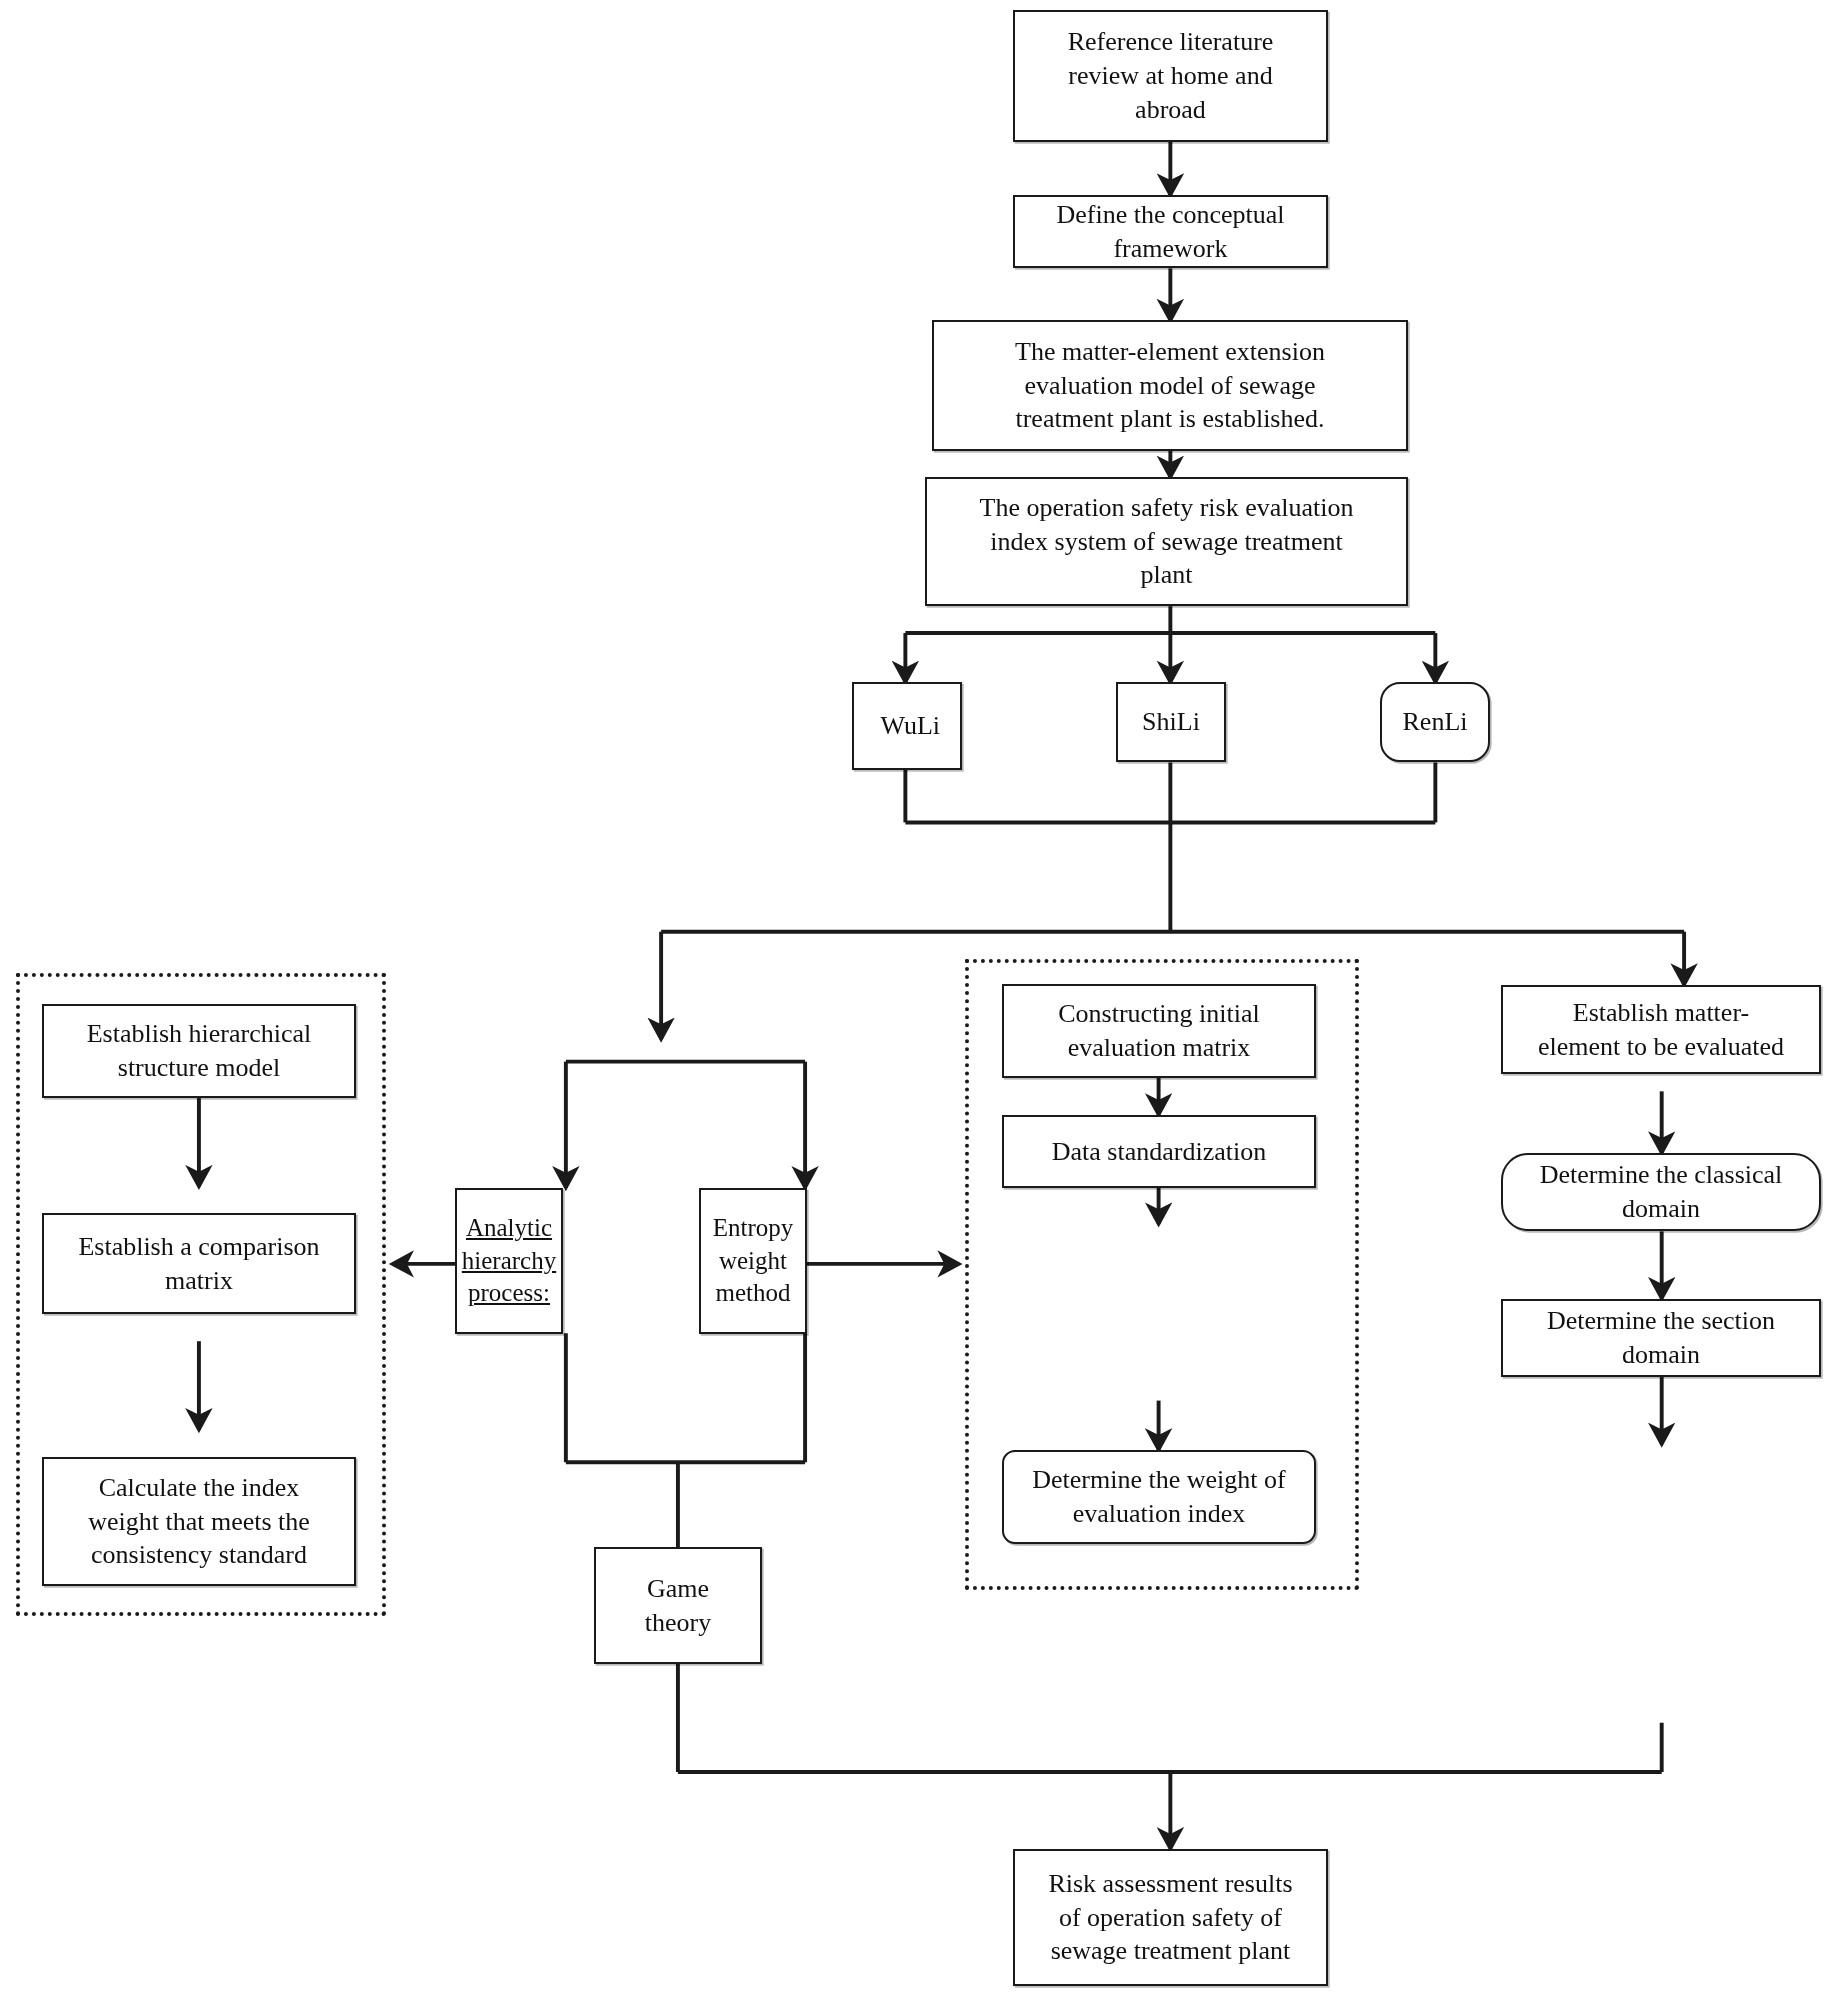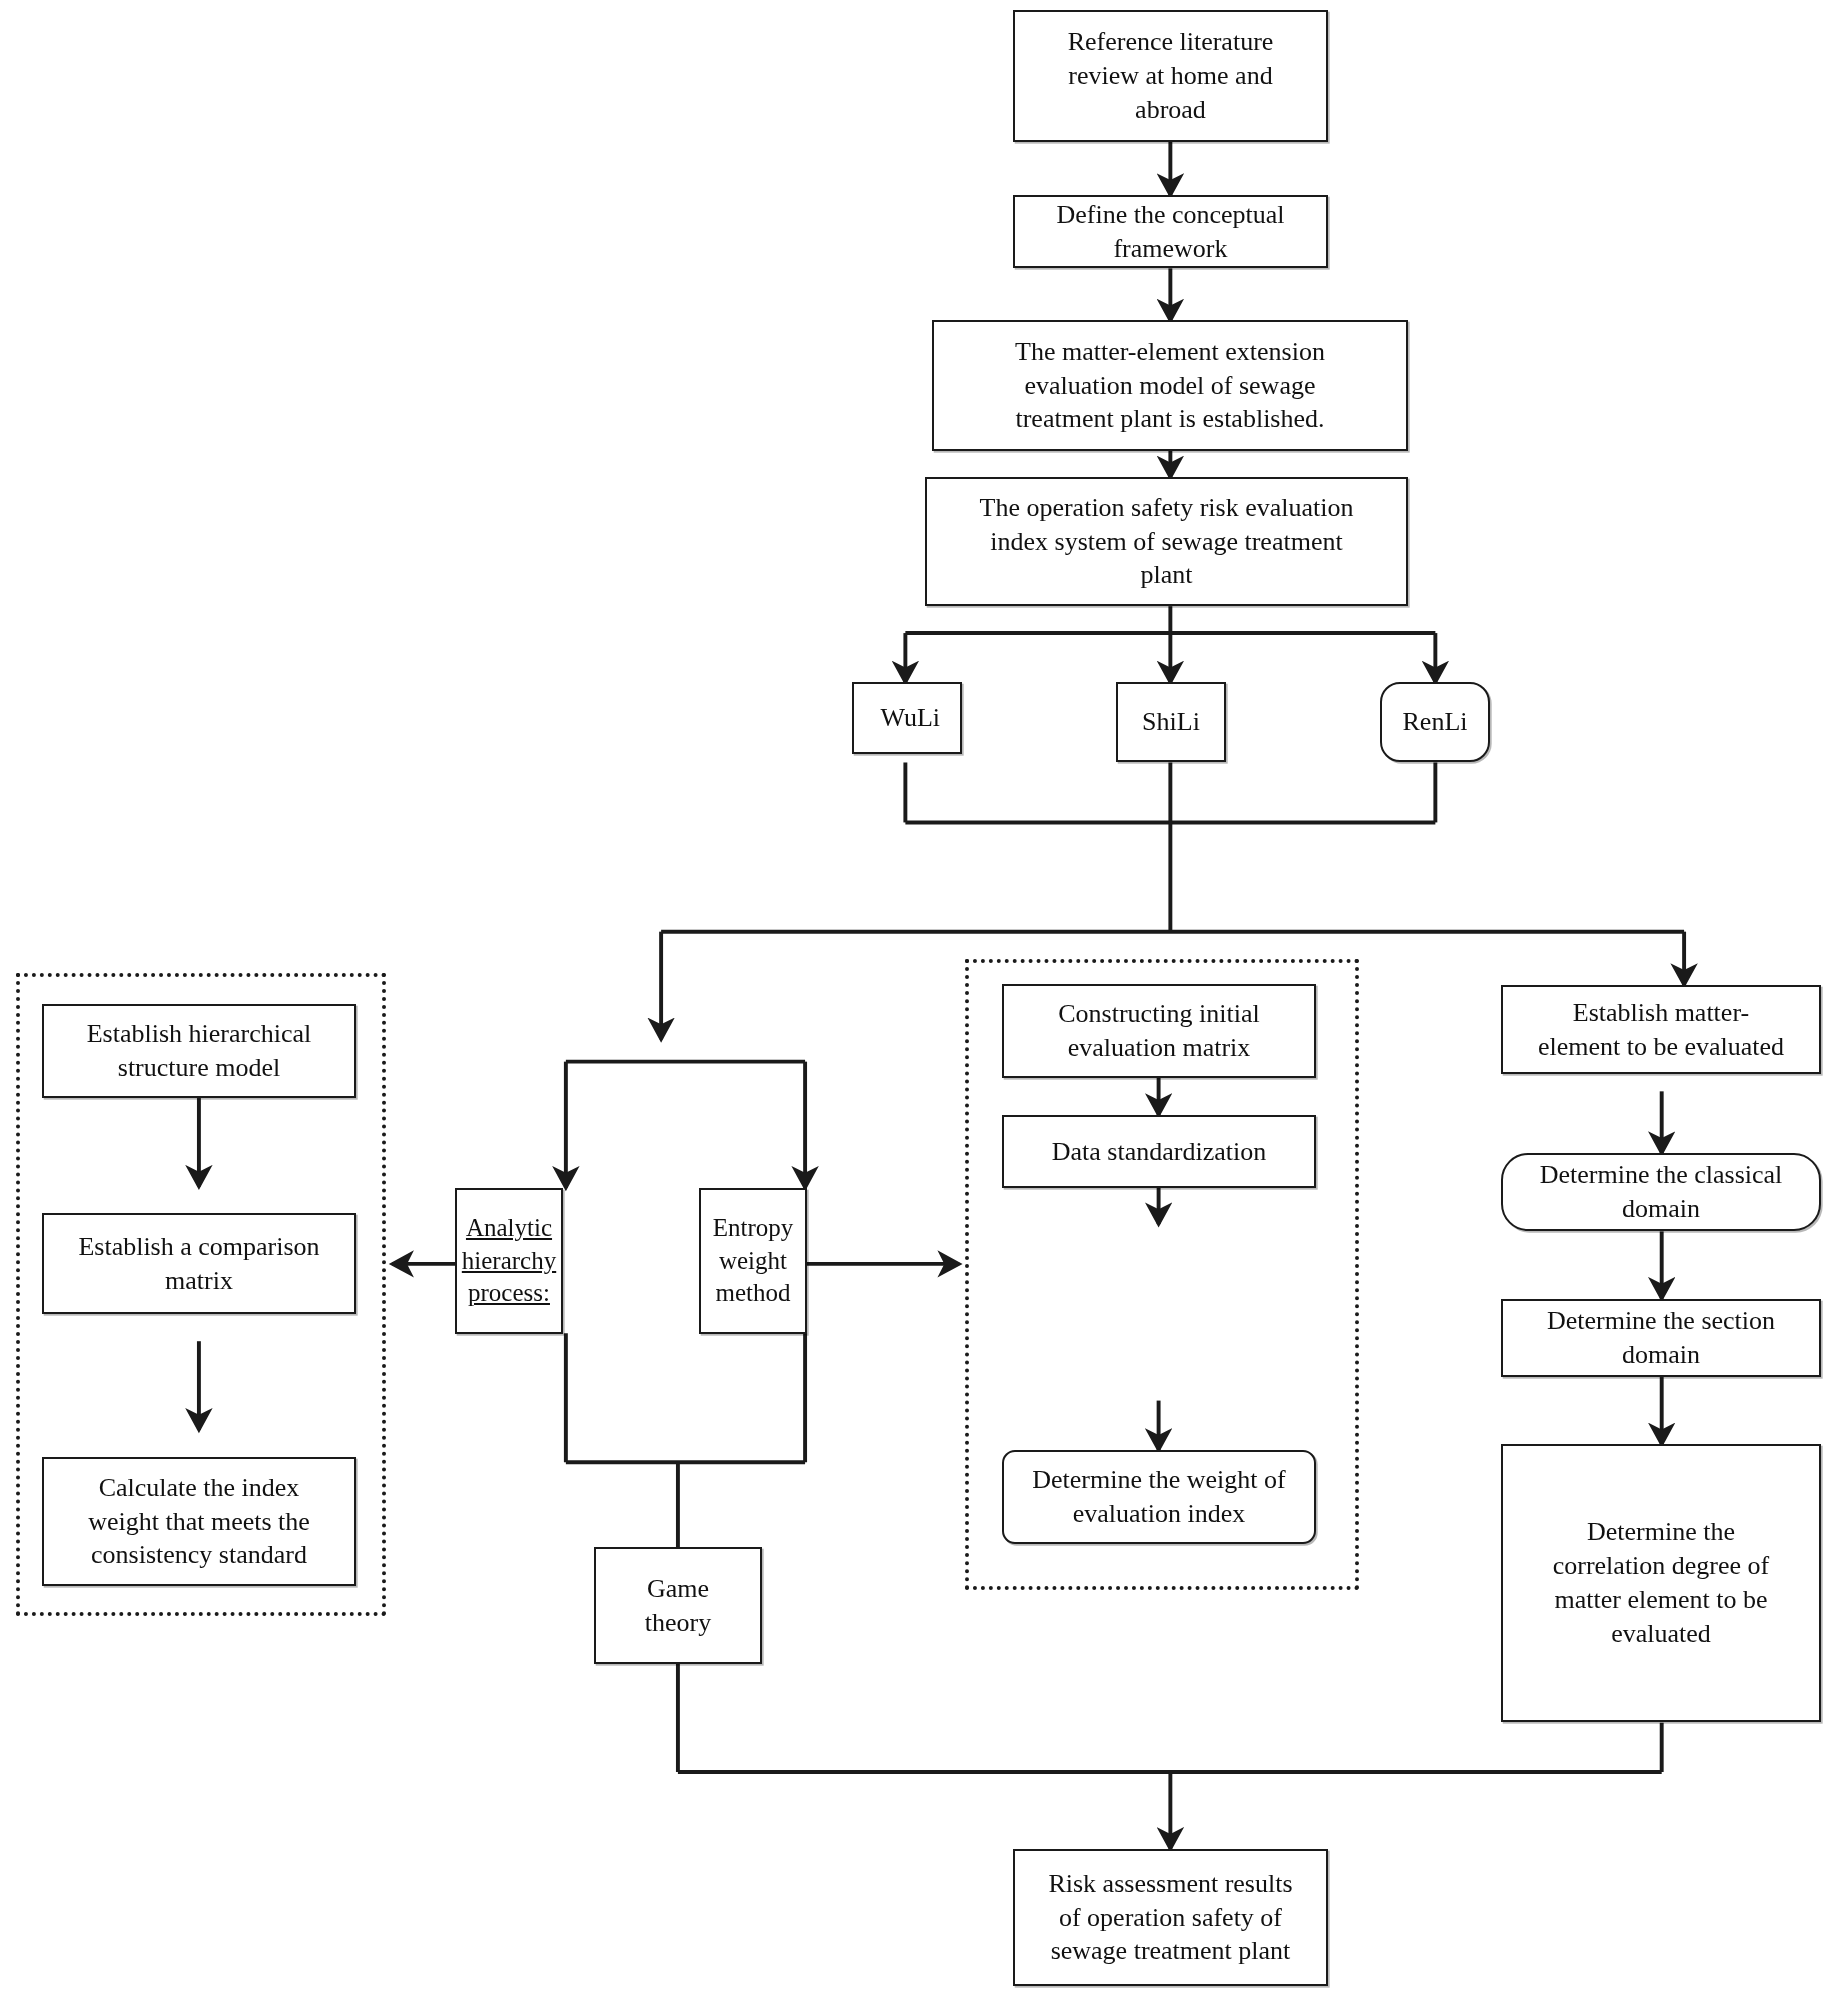--- a/index.html
+++ b/index.html
@@ -118,21 +118,21 @@
 framework</div>
 
   <div class="node" style="left:932px; top:320px; width:476px; height:131px;">The matter-element extension
 evaluation model of sewage
 treatment plant is established.</div>
 
   <div class="node" style="left:925px; top:477px; width:483px; height:129px;">The operation safety risk evaluation
 index system of sewage treatment
 plant</div>
 
-  <div class="node" style="left:852px; top:682px; width:110px; height:72px;padding-left:12px;">WuLi</div>
+  <div class="node" style="left:852px; top:682px; width:110px; height:88px;padding-left:12px;">WuLi</div>
 
   <div class="node" style="left:1116px; top:682px; width:110px; height:80px;">ShiLi</div>
 
   <div class="node" style="left:1380px; top:682px; width:110px; height:80px;border-radius:20px;">RenLi</div>
 
   <div class="group-box" style="left:15.7px; top:973px; width:370px; height:643px;"></div>
 
   <div class="node" style="left:42px; top:1004px; width:314px; height:94px;">Establish hierarchical
 structure model</div>
 
@@ -166,23 +166,19 @@
 
   <div class="node" style="left:1501px; top:985px; width:320px; height:89px;">Establish matter-
 element to be evaluated</div>
 
   <div class="node" style="left:1501px; top:1153px; width:320px; height:78px;border-radius:27px;">Determine the classical
 domain</div>
 
   <div class="node" style="left:1501px; top:1299px; width:320px; height:78px;">Determine the section
 domain</div>
 
-  <div class="node" style="left:1501px; top:1444px; width:320px; height:278px;">Determine the
-correlation degree of
-matter element to be
-evaluated</div>
 
   <div class="node" style="left:1013px; top:1849px; width:315px; height:137px;">Risk assessment results
 of operation safety of
 sewage treatment plant</div>
 
 </div>
 
 
 </body></html>

